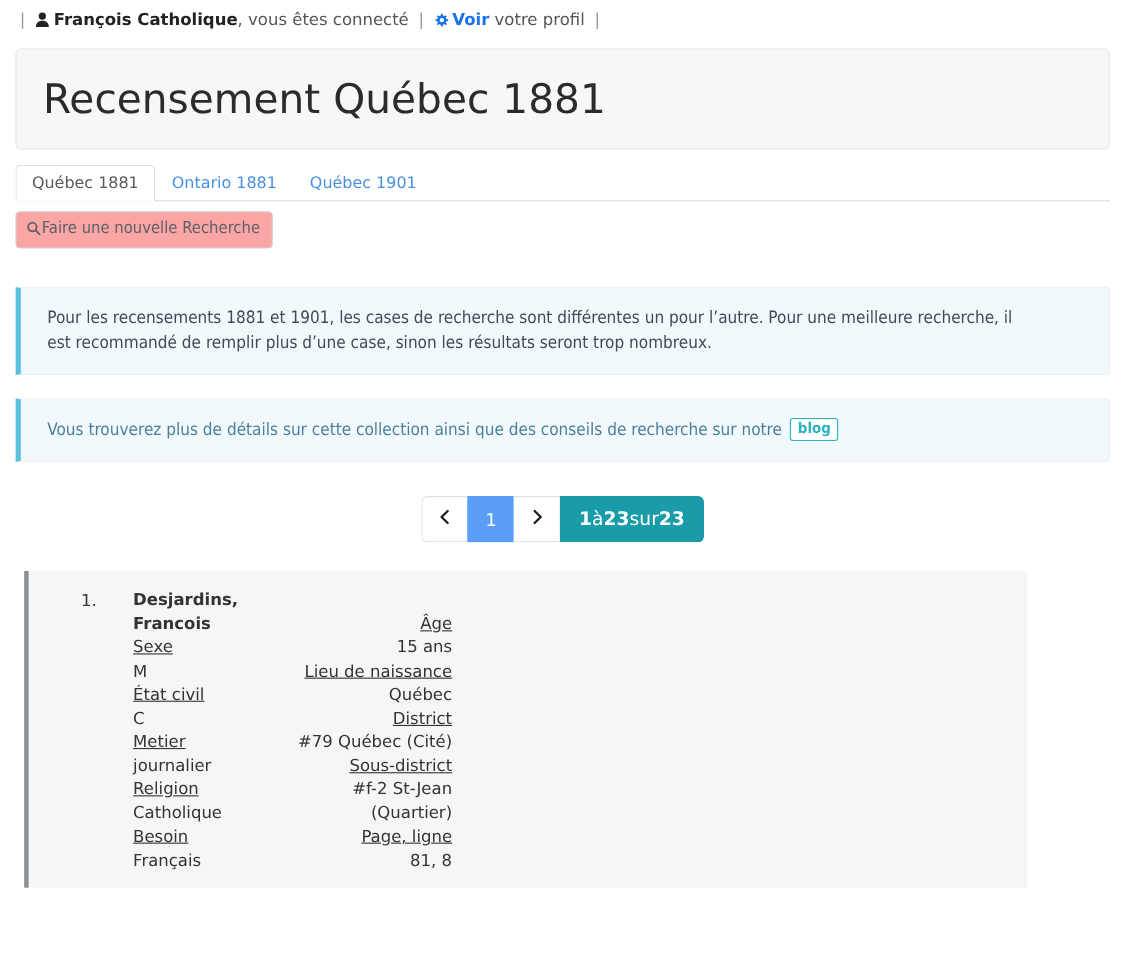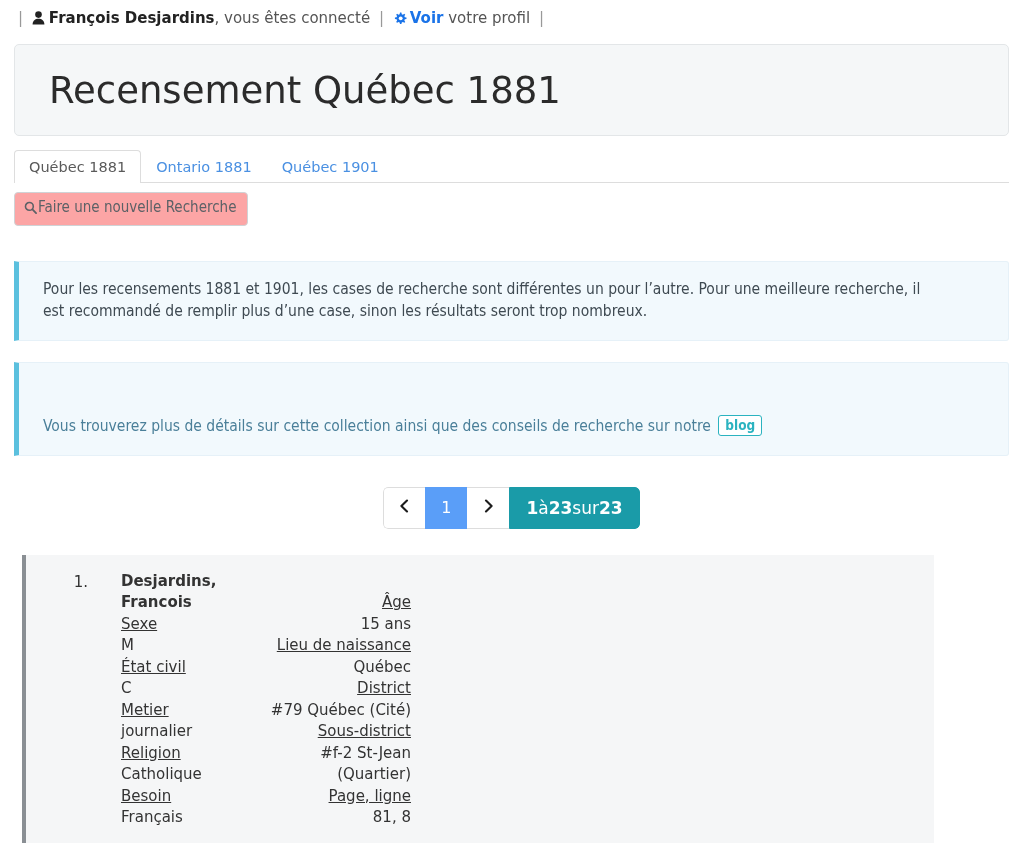--- a/index.html
+++ b/index.html
@@ -57,21 +57,21 @@
     margin: 6px 14px 0 14px;
     background: #f5f7f8;
     border: 1px solid #e3e6e8;
     border-radius: 5px;
     height: 92px;
     box-sizing: border-box;
     display: flex;
     align-items: center;
   }
   .jumbotron h1 {
-    margin: 16px;
+    margin: 6px;
     padding-left: 18px;
     font-size: 37px;
     font-weight: normal;
     color: #2b2b2b;
     letter-spacing: 0px;
   }
 
   
   .tabs {
     margin: 11px 14px 0 14px;
@@ -162,21 +162,20 @@
   }
   .panel-body {
     font-size: 15.5px;
     color: #3f4a52;
     line-height: 1.42;
     max-width: 880px;
   }
   .panel-body.help {
     color: #4a7f99;
     max-width: none;
-    margin-top: 36px;
   }
   .blog-badge {
     display: inline-block;
     border: 1px solid #2bb3c0;
     border-radius: 3px;
     color: #2bb3c0;
     padding: 3px 6px 3px 6px;
     font-size: 13.5px;
     font-weight: bold;
     line-height: 1;
@@ -300,21 +299,21 @@
 </head>
 <body>
 
 <div class="userbar">
   <span class="sep">|</span>
   <span class="icon-user">
     <svg width="13" height="14" viewBox="0 0 13 14" aria-hidden="true">
       <circle cx="6.5" cy="3.6" r="3.3" fill="#222222"></circle>
       <path d="M0.6 13.6 C0.6 9.6 3.2 7.8 6.5 7.8 C9.8 7.8 12.4 9.6 12.4 13.6 Z" fill="#222222"></path>
     </svg>
-  </span><span class="uname">François Desjardins</span><span class="plain">, vous êtes connecté</span>
+  </span><span class="uname">François Catholique</span><span class="plain">, vous êtes connecté</span>
   <span class="sep">|</span>
   <span class="icon-gear">
     <svg width="14" height="14" viewBox="0 0 16 16" aria-hidden="true">
       <path fill="#1a73e8" d="M8 0.6 L9.6 0.6 L10 2.5 L11.3 3.05 L12.9 2 L14 3.1 L12.95 4.7 L13.5 6 L15.4 6.4 L15.4 8 L13.5 8.4 L12.95 9.7 L14 11.3 L12.9 12.4 L11.3 11.35 L10 11.9 L9.6 13.8 L8 13.8 L7.6 11.9 L6.3 11.35 L4.7 12.4 L3.6 11.3 L4.65 9.7 L4.1 8.4 L2.2 8 L2.2 6.4 L4.1 6 L4.65 4.7 L3.6 3.1 L4.7 2 L6.3 3.05 L7.6 2.5 Z"></path>
       <circle cx="8.8" cy="7.2" r="2.2" fill="#ffffff"></circle>
     </svg>
   </span><a href="#">Voir</a><span class="plain"> votre profil</span>
   <span class="sep">|</span>
 </div>
 

